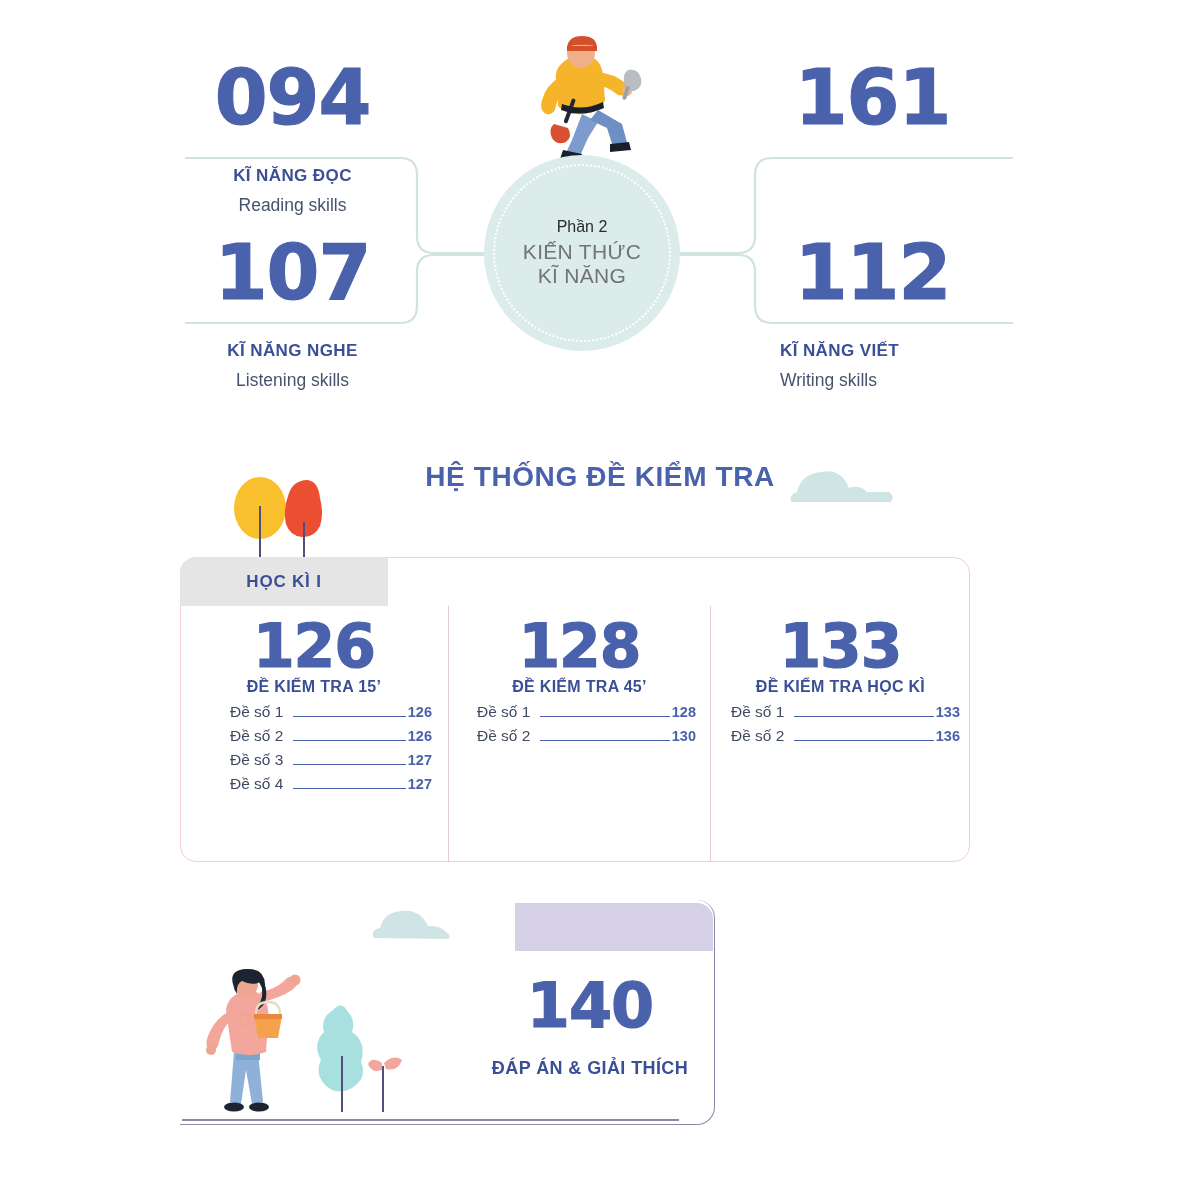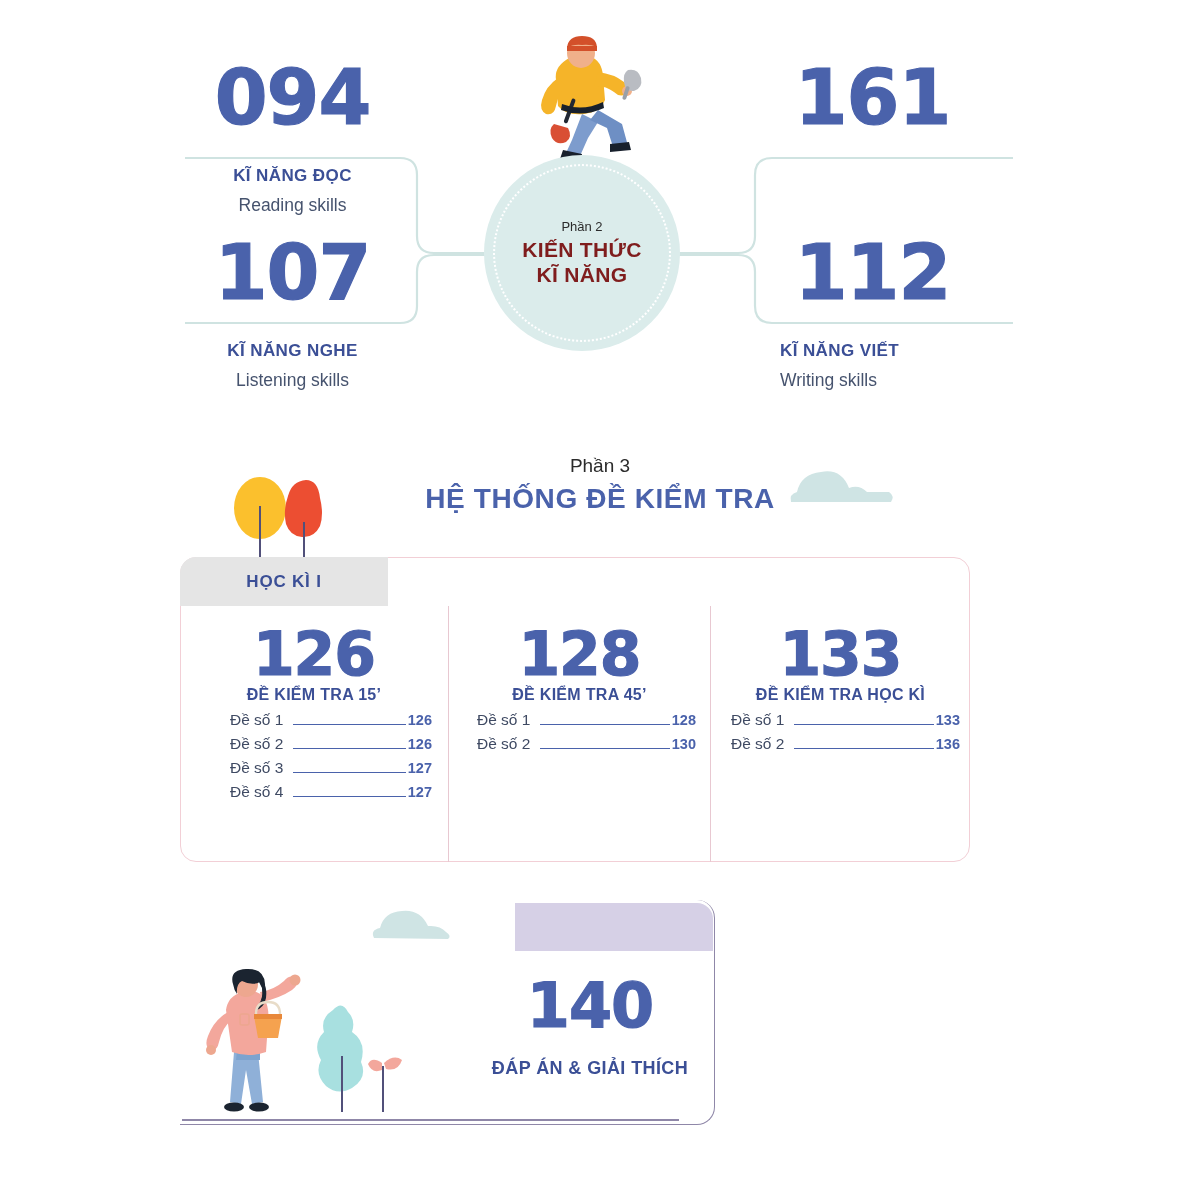--- a/index.html
+++ b/index.html
@@ -52,24 +52,24 @@
     background:#dbeceb;
     display:flex;flex-direction:column;align-items:center;justify-content:center;
     text-align:center;
   }
   #centercircle::after{
     content:"";position:absolute;left:9px;top:9px;right:9px;bottom:9px;
     border-radius:50%;
     border:2.5px dotted #ffffff;
   }
   .circ-part{
-    font-size:13px;color:#2b2b2b;font-weight:400;margin-bottom:4px;position:relative;z-index:2;
+    font-size:16px;color:#2b2b2b;font-weight:400;margin-bottom:4px;position:relative;z-index:2;
   }
   .circ-title{
-    font-size:21px;font-weight:700;color:#7f1d1d;line-height:1.15;position:relative;z-index:2;
+    font-size:21px;font-weight:400;color:#737373;line-height:1.15;position:relative;z-index:2;
     letter-spacing:.3px;
   }
 
   
   #part3head{position:absolute;left:0;top:455px;width:1200px;text-align:center;}
   #part3head .p3{font-size:19px;color:#2b2b2b;}
   #part3head .p3t{font-size:28px;font-weight:700;color:#4a62ab;letter-spacing:.6px;margin-top:6px;}
 
   
   #semcard{
@@ -82,21 +82,21 @@
   #semtab{
     position:absolute;left:180px;top:557px;width:208px;height:49px;
     background:#e5e5e5;
     border-top-left-radius:16px;
     display:flex;align-items:center;justify-content:center;
   }
   #semtab span{font-size:17px;font-weight:700;color:#3b4f96;letter-spacing:.8px;}
 
   
   .cols{position:absolute;left:180px;top:606px;width:790px;height:256px;display:flex;}
-  .col{position:relative;padding-top:18px;box-sizing:border-box;}
+  .col{position:relative;padding-top:10px;box-sizing:border-box;}
   .col.c1{width:268px;}
   .col.c2{width:262px;border-left:1.4px solid #e8c8d1;}
   .col.c3{width:260px;border-left:1.4px solid #e8c8d1;}
   .col .cnum{font-size:60px;text-align:center;}
   .col .ctitle{
     font-size:16px;font-weight:700;color:#3b4f96;text-align:center;
     letter-spacing:.3px;margin-top:2px;margin-bottom:7px;
   }
   .entries{padding:0 16px 0 50px;}
   .col.c2 .entries{padding-left:28px;padding-right:14px;}
@@ -211,21 +211,20 @@
     <div class="quad" style="left:765px;top:235px;width:215px;text-align:center;">
       <div class="bignum num">112</div>
     </div>
     <div class="quad" style="left:780px;top:340px;width:240px;text-align:left;">
       <div class="vi-label">KĨ NĂNG VIẾT</div>
       <div class="en-label sub">Writing skills</div>
     </div>
   </div>
 
   <div id="part3head">
-    <div class="p3">Phần 3</div>
     <div class="p3t">HỆ THỐNG ĐỀ KIỂM TRA</div>
   </div>
 
   <svg class="illu" style="left:785px;top:458px;width:110px;height:52px;" viewBox="0 0 110 52" xmlns="http://www.w3.org/2000/svg">
     <path d="M6,44 Q4,36 12,34 Q16,16 36,14 Q56,10 64,30 Q74,26 82,34 L104,34 Q110,38 106,44 Z" fill="#cfe4e4"></path>
   </svg>
 
   <svg class="illu" style="left:228px;top:466px;width:110px;height:100px;" viewBox="0 0 110 100" xmlns="http://www.w3.org/2000/svg">
     <ellipse cx="32" cy="42" rx="26" ry="31" fill="#fbc02d"></ellipse>
     <path d="M78,14 Q90,14 92,32 Q96,48 92,60 Q86,72 74,71 Q62,70 58,58 Q55,44 60,30 Q64,15 78,14 Z" fill="#ec4e32"></path>

